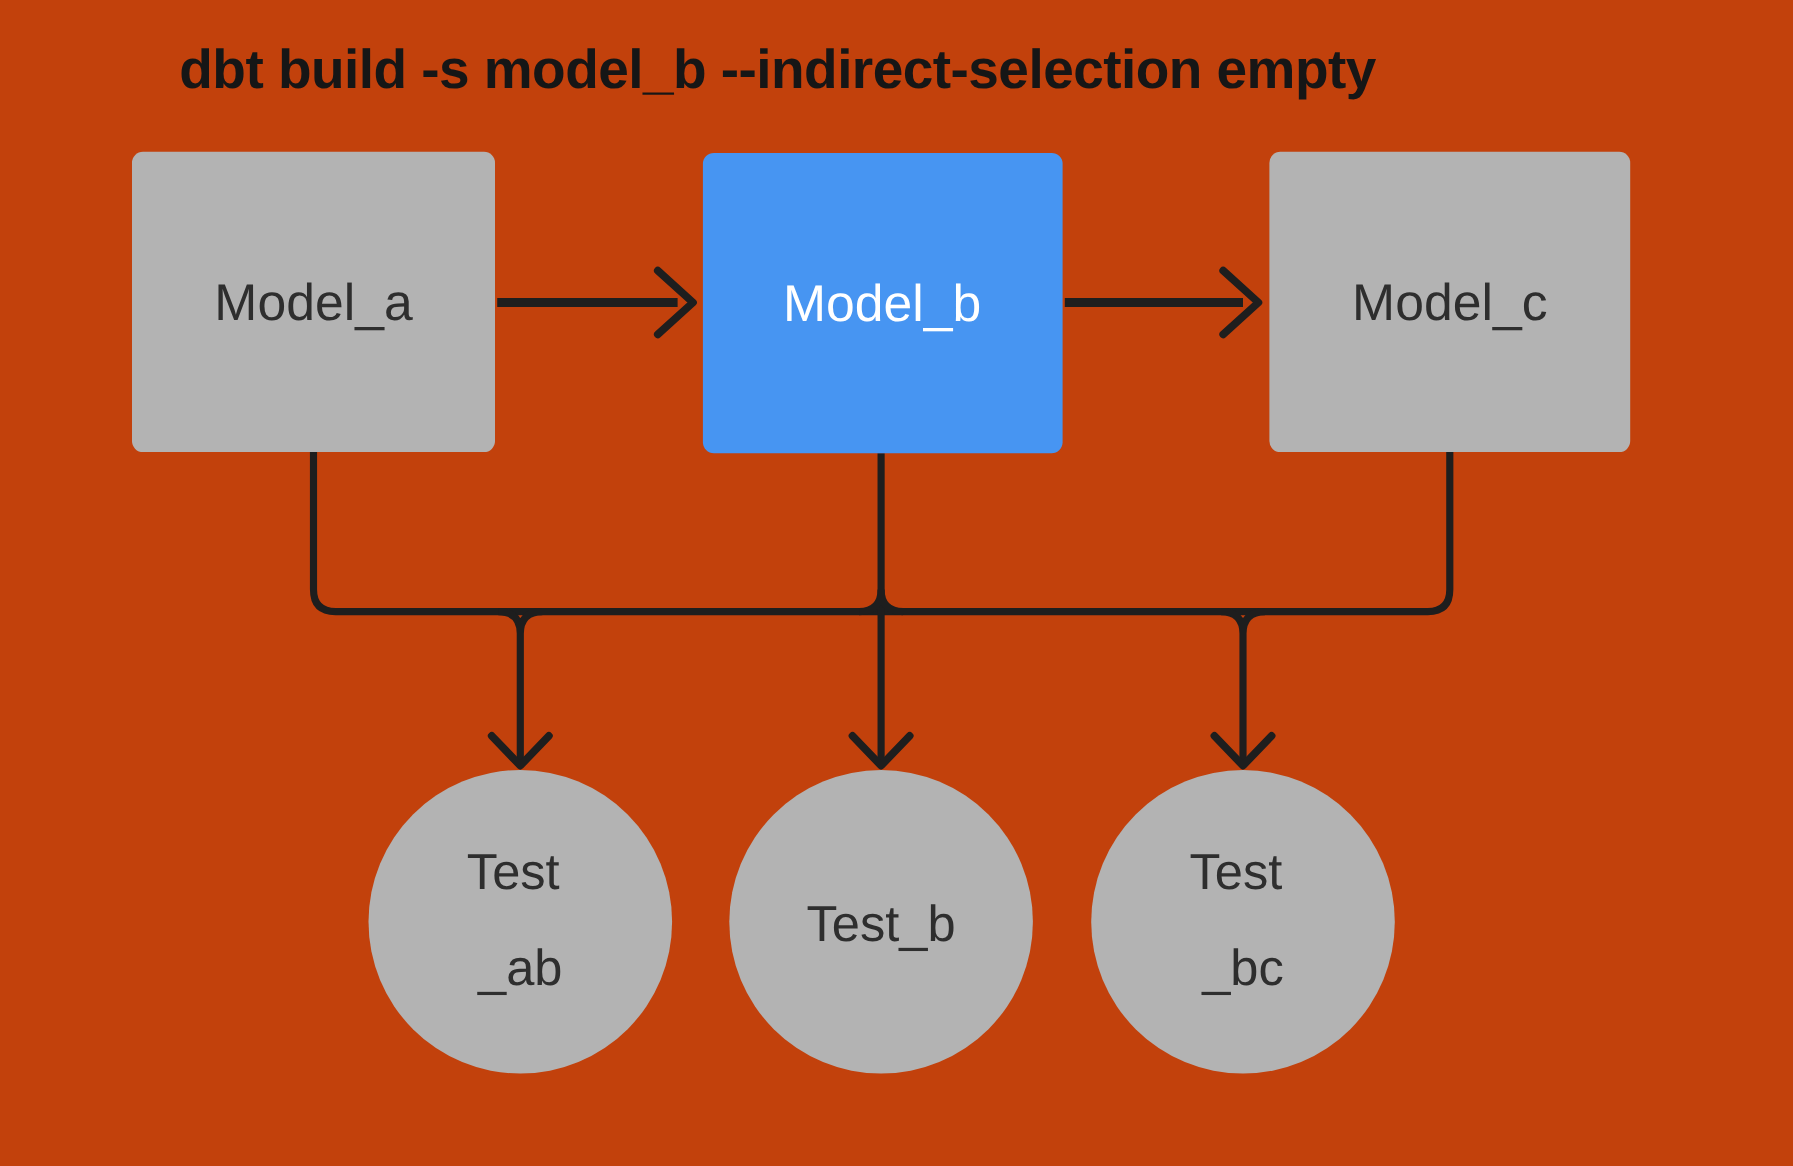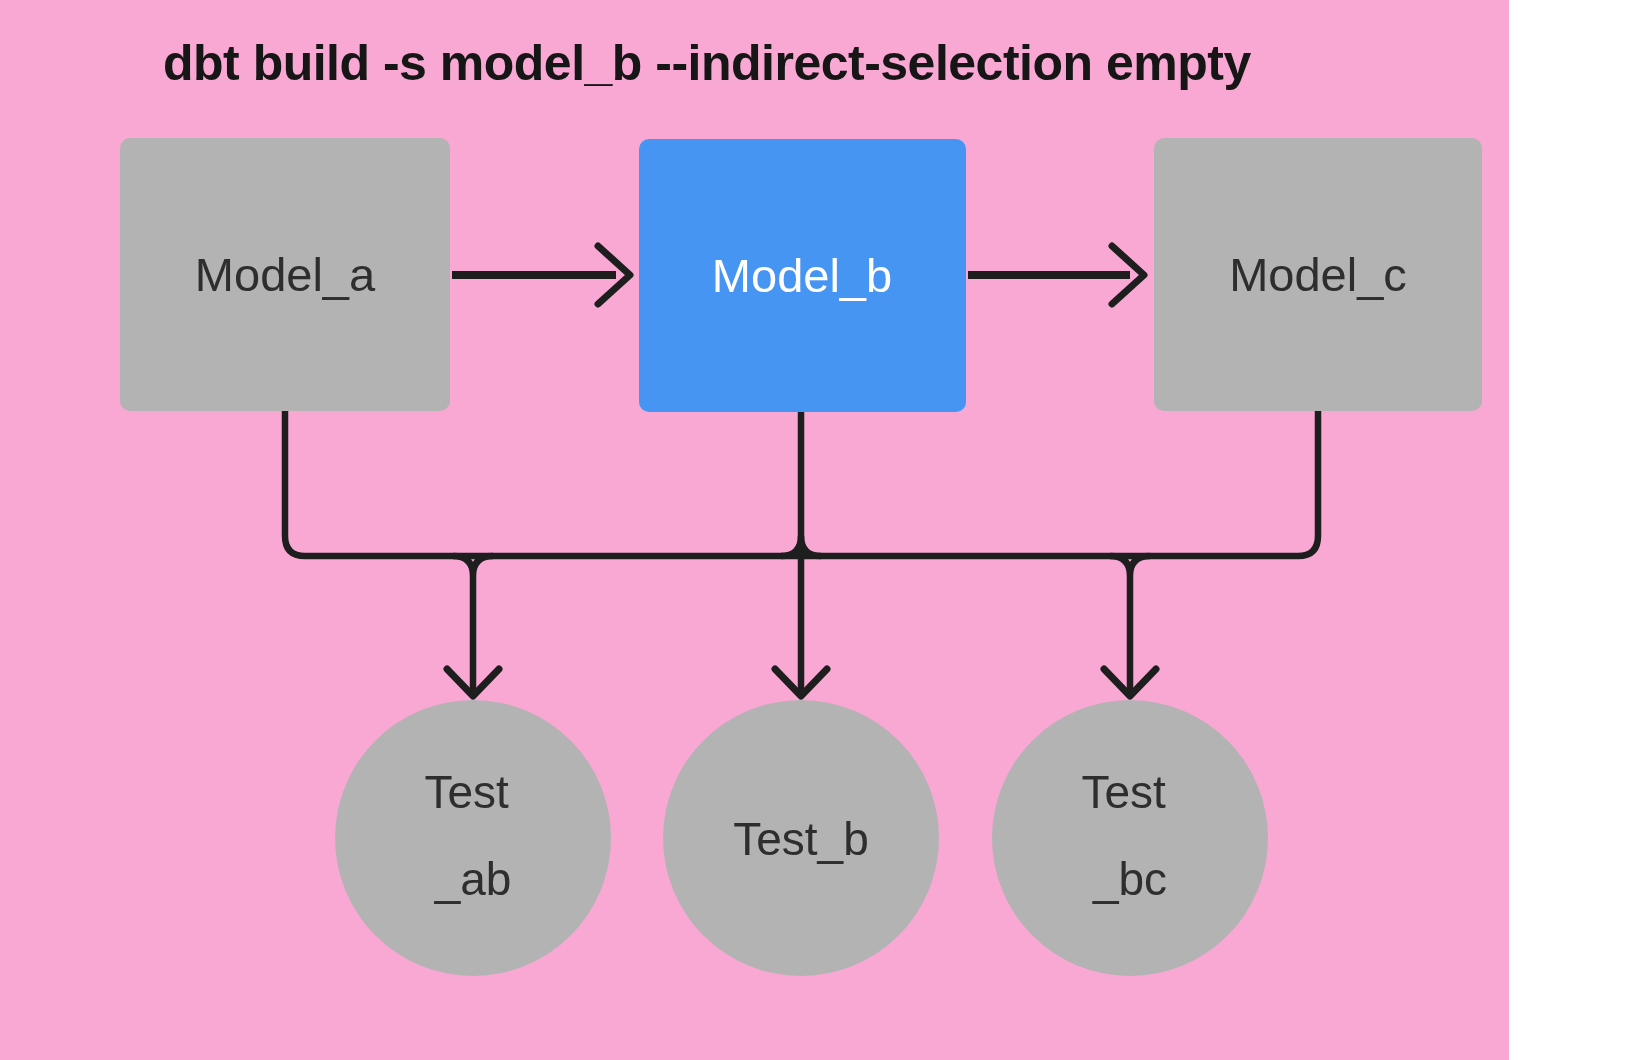--- a/index.html
+++ b/index.html
@@ -2,23 +2,23 @@
 <html><head>
 <meta charset="utf-8">
 <style>
   html, body {
     margin: 0;
     padding: 0;
     background: #ffffff;
   }
   .canvas {
     position: relative;
-    width: 1509px;
+    width: 1630px;
     height: 1060px;
-    background: #f9a8d4;
+    background: #c2410c;
     overflow: hidden;
     font-family: "Liberation Sans", "DejaVu Sans", sans-serif;
   }
   svg { display: block; }
   .title-text {
     font-family: "Liberation Sans", "DejaVu Sans", sans-serif;
     font-size: 50px;
     font-weight: 600;
     letter-spacing: -0.5px;
   }

